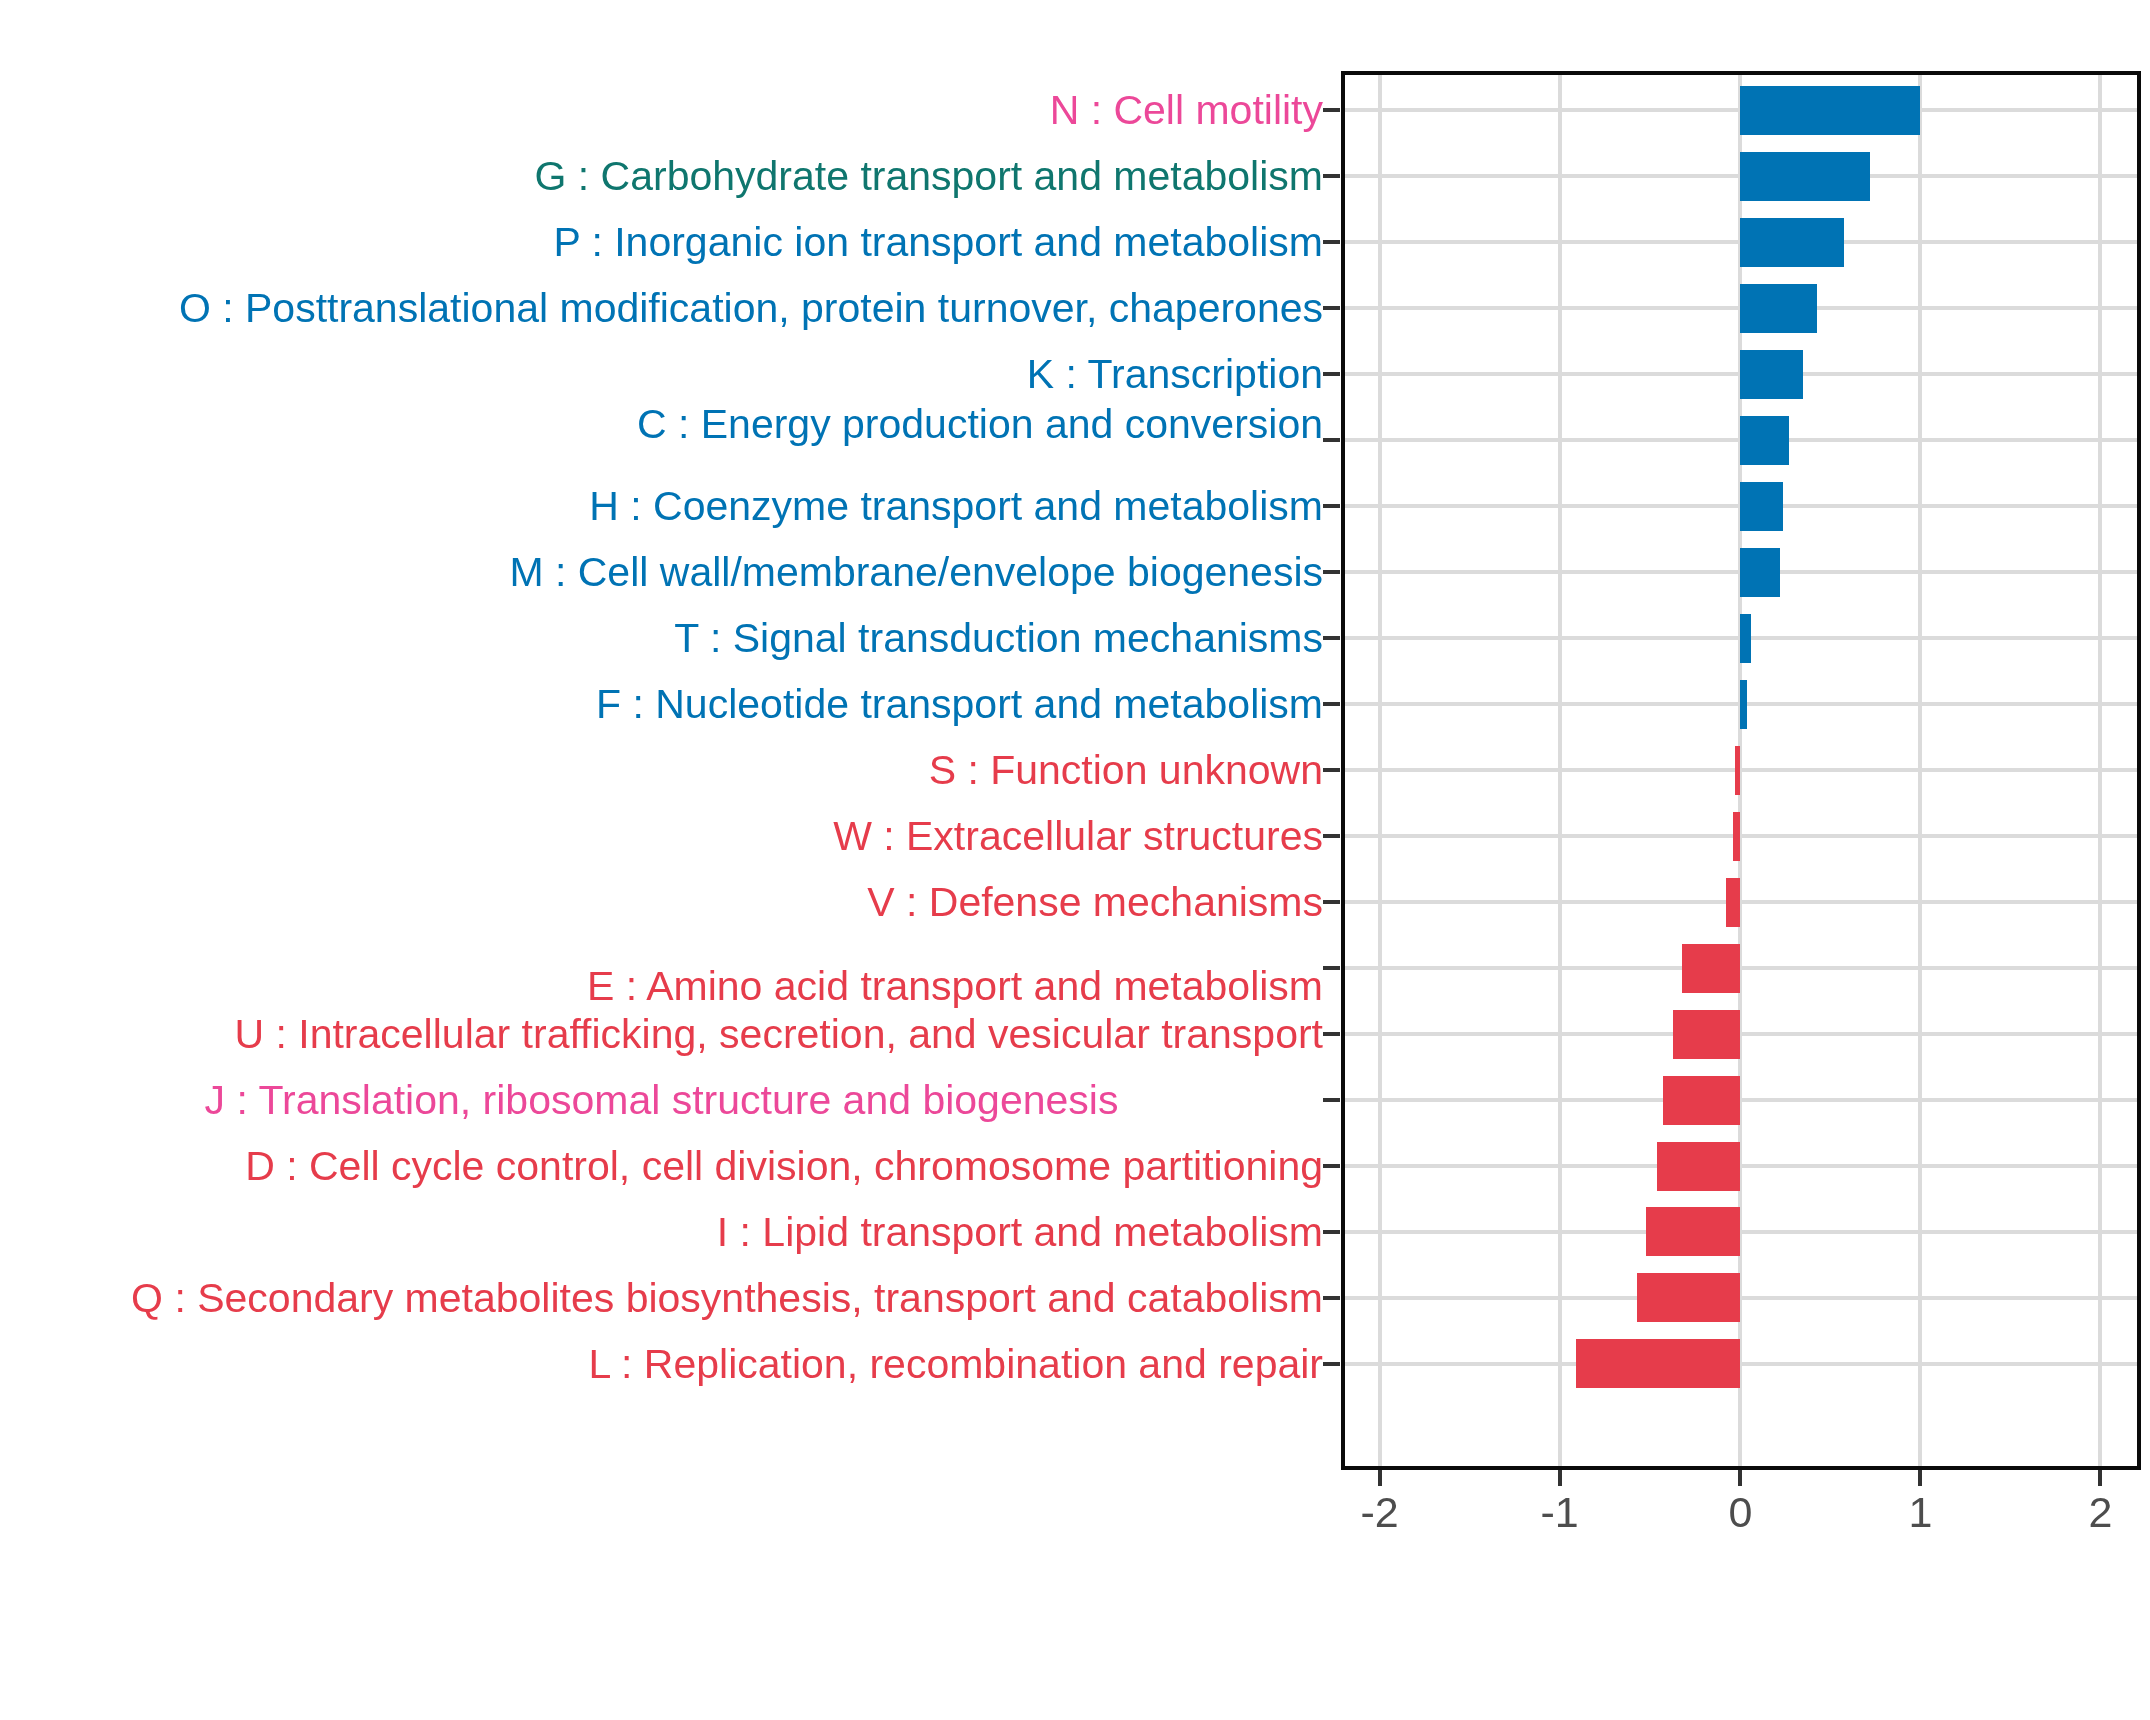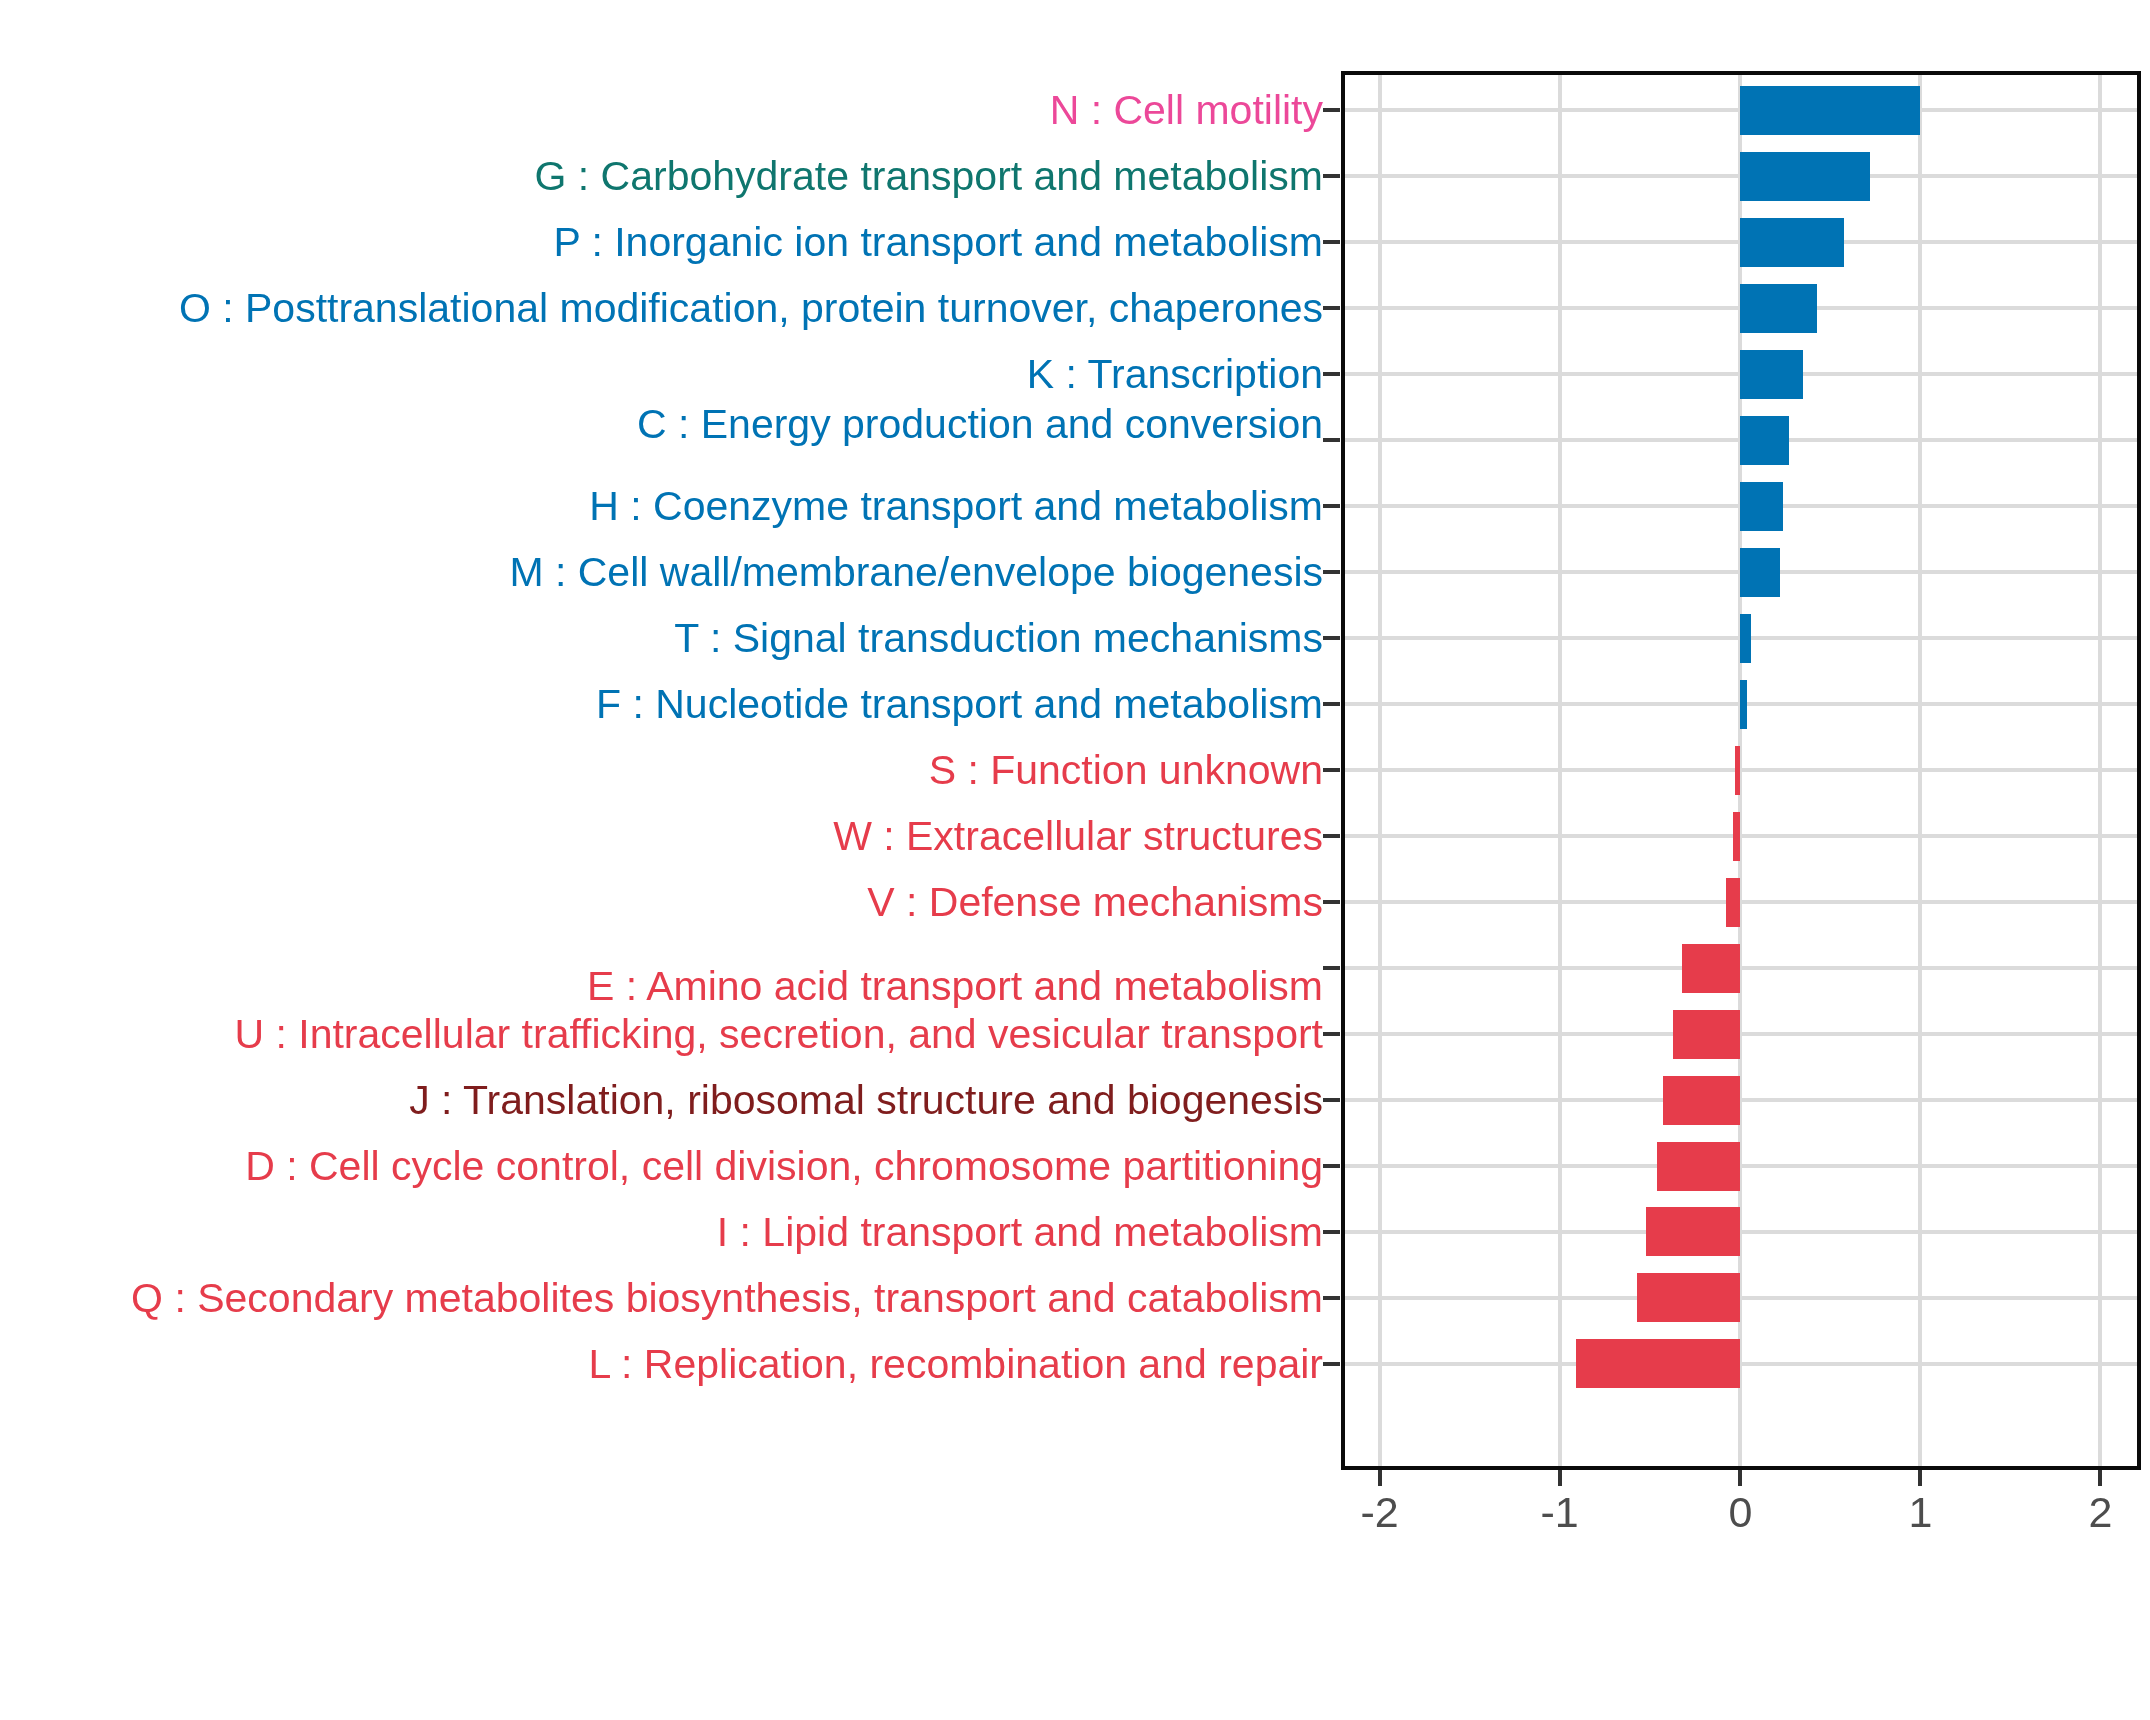--- a/index.html
+++ b/index.html
@@ -133,21 +133,21 @@
       <div class="ylabel" style="top: 740px; color: rgb(230, 60, 75);">S : Function unknown</div>
       <div class="ytick" style="top: 834px;"></div>
       <div class="ylabel" style="top: 806px; color: rgb(230, 60, 75);">W : Extracellular structures</div>
       <div class="ytick" style="top: 900px;"></div>
       <div class="ylabel" style="top: 872px; color: rgb(230, 60, 75);">V : Defense mechanisms</div>
       <div class="ytick" style="top: 966px;"></div>
       <div class="ylabel" style="top: 938px; color: rgb(230, 60, 75); margin-top: 18px;">E : Amino acid transport and metabolism</div>
       <div class="ytick" style="top: 1032px;"></div>
       <div class="ylabel" style="top: 1004px; color: rgb(230, 60, 75);">U : Intracellular trafficking, secretion, and vesicular transport</div>
       <div class="ytick" style="top: 1098px;"></div>
-      <div class="ylabel" style="top: 1070px; color: #7f1d1d;">J : Translation, ribosomal structure and biogenesis</div>
+      <div class="ylabel" style="top: 1070px; color: #ec4899; text-align: center;">J : Translation, ribosomal structure and biogenesis</div>
       <div class="ytick" style="top: 1164px;"></div>
       <div class="ylabel" style="top: 1136px; color: rgb(230, 60, 75);">D : Cell cycle control, cell division, chromosome partitioning</div>
       <div class="ytick" style="top: 1230px;"></div>
       <div class="ylabel" style="top: 1202px; color: rgb(230, 60, 75);">I : Lipid transport and metabolism</div>
       <div class="ytick" style="top: 1296px;"></div>
       <div class="ylabel" style="top: 1268px; color: rgb(230, 60, 75); text-align: right;">Q : Secondary metabolites biosynthesis, transport and catabolism</div>
       <div class="ytick" style="top: 1362px;"></div>
       <div class="ylabel" style="top: 1334px; color: rgb(230, 60, 75);">L : Replication, recombination and repair</div>
       <div class="xtick" style="left: 1378px;"></div>
       <div class="xticklabel" style="left: 1322px;">-2</div>

